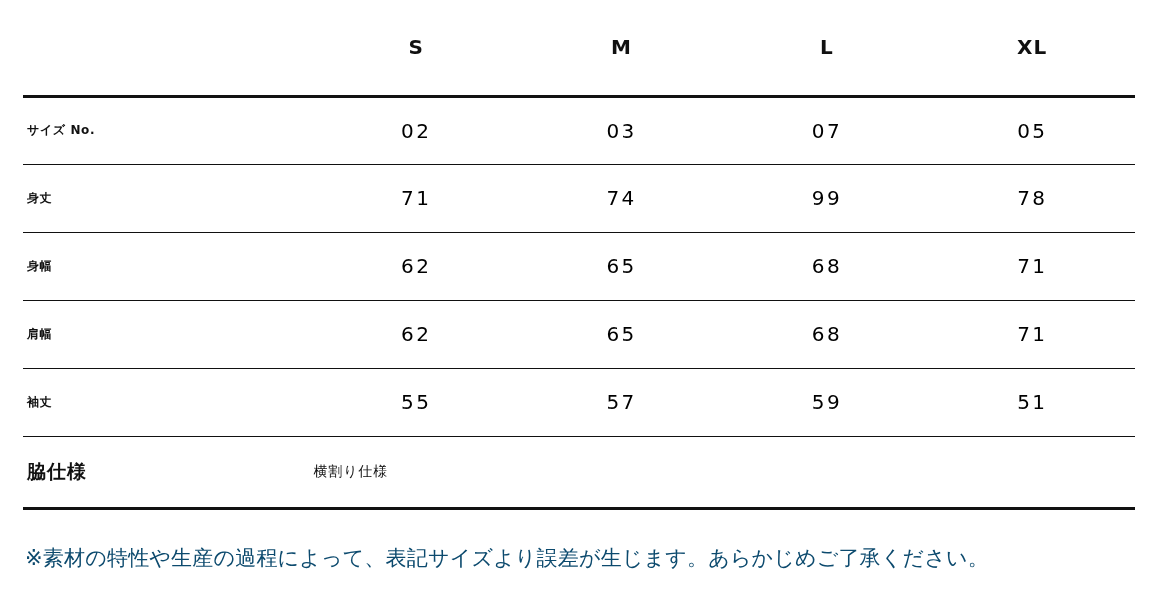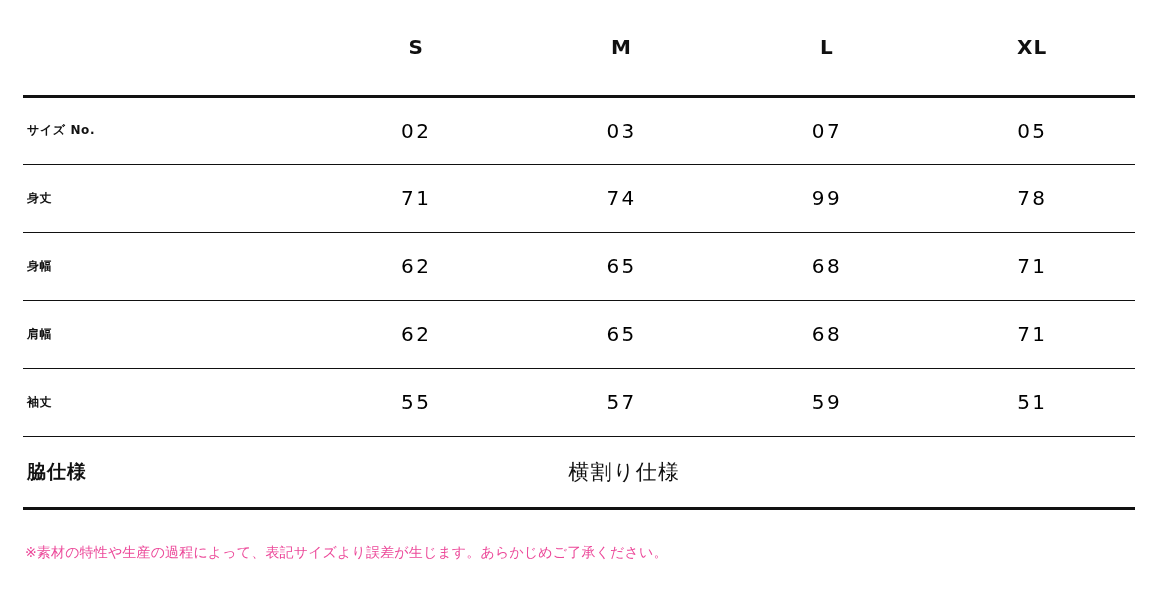--- a/index.html
+++ b/index.html
@@ -80,32 +80,31 @@
   }
   tr.span-row td.row-label {
     font-size: 19px;
     font-weight: bold;
     letter-spacing: 0.05em;
     text-align: left;
     padding-left: 4px;
     margin-left: 7px;
   }
   tr.span-row td.span-value {
-    font-size: 21px;
+    font-size: 14px;
     letter-spacing: 0.06em;
-    text-align: center;
     padding-right: 200px;
   }
 
   .note {
     width: 1112px;
     margin: 34px auto 7px auto;
-    font-size: 14px;
+    font-size: 21px;
     letter-spacing: 0.01em;
-    color: #ec4899;
+    color: #0c4a6e;
     padding-left: 2px;
   }
 </style>
 </head>
 <body>
 
 <div class="page">
 
   <table class="size-table">
     <colgroup>

